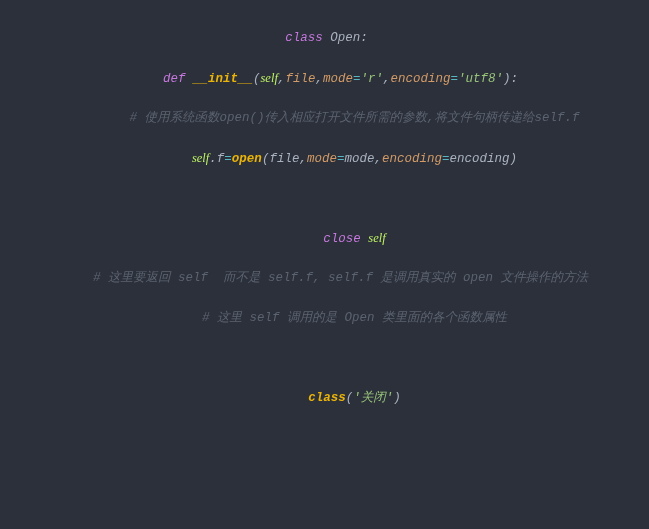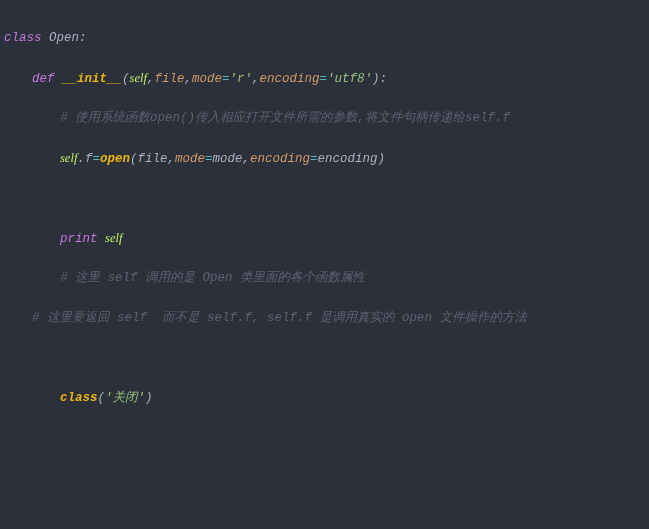--- a/index.html
+++ b/index.html
@@ -11,21 +11,21 @@
     color:#c0c5ce;
     width:649px;
     height:529px;
     overflow:hidden;
     font-style:italic;
   }
   .code{
     padding:8px 0 0 4px;
     white-space:pre;
   }
-  .line{display:block;height:20px;}
+  .line{display:block;height:20px;text-align:center;}
   .i1{padding-left:28px;}
   .i2{padding-left:56px;}
   .k{color:#c678dd;}        
   .fn{color:#eab308;font-weight:bold;}       
   .slf{color:#bef264;font-family:Liberation Serif, serif;}      
   .op{color:#56b6c2;}       
   .str{color:#98c379;}      
   .p{color:#abb2bf;}        
   .id{color:#d19a66;}       
   .cm{color:#5c6370;}       
@@ -33,23 +33,23 @@
 </style>
 </head>
 <body>
 
 <div class="code">
 <span class="line"><span class="k">class</span> <span class="n">Open</span><span class="p">:</span></span>
 <span class="line i1"><span class="k">def</span> <span class="fn">__init__</span><span class="p">(</span><span class="slf">self</span><span class="p">,</span><span class="id">file</span><span class="p">,</span><span class="id">mode</span><span class="op">=</span><span class="str">'r'</span><span class="p">,</span><span class="id">encoding</span><span class="op">=</span><span class="str">'utf8'</span><span class="p">)</span><span class="p">:</span></span>
 <span class="line i2"><span class="cm"># 使用系统函数open()传入相应打开文件所需的参数,将文件句柄传递给self.f</span></span>
 <span class="line i2"><span class="slf">self</span><span class="p">.</span><span class="n">f</span><span class="op">=</span><span class="fn">open</span><span class="p">(</span><span class="n">file</span><span class="p">,</span><span class="id">mode</span><span class="op">=</span><span class="n">mode</span><span class="p">,</span><span class="id">encoding</span><span class="op">=</span><span class="n">encoding</span><span class="p">)</span></span>
 <span class="line"></span>
-<span class="line i2"><span class="k">print</span> <span class="slf">self</span></span>
+<span class="line i2"><span class="k">close</span> <span class="slf">self</span></span>
+<span class="line i1"><span class="cm"># 这里要返回 self  而不是 self.f, self.f 是调用真实的 open 文件操作的方法</span></span>
 <span class="line i2"><span class="cm"># 这里 self 调用的是 Open 类里面的各个函数属性</span></span>
-<span class="line i1"><span class="cm"># 这里要返回 self  而不是 self.f, self.f 是调用真实的 open 文件操作的方法</span></span>
 <span class="line"></span>
 <span class="line i2"><span class="fn">class</span><span class="p">(</span><span class="str">'关闭'</span><span class="p">)</span></span>
 
 
 
 
 
 
 
 

